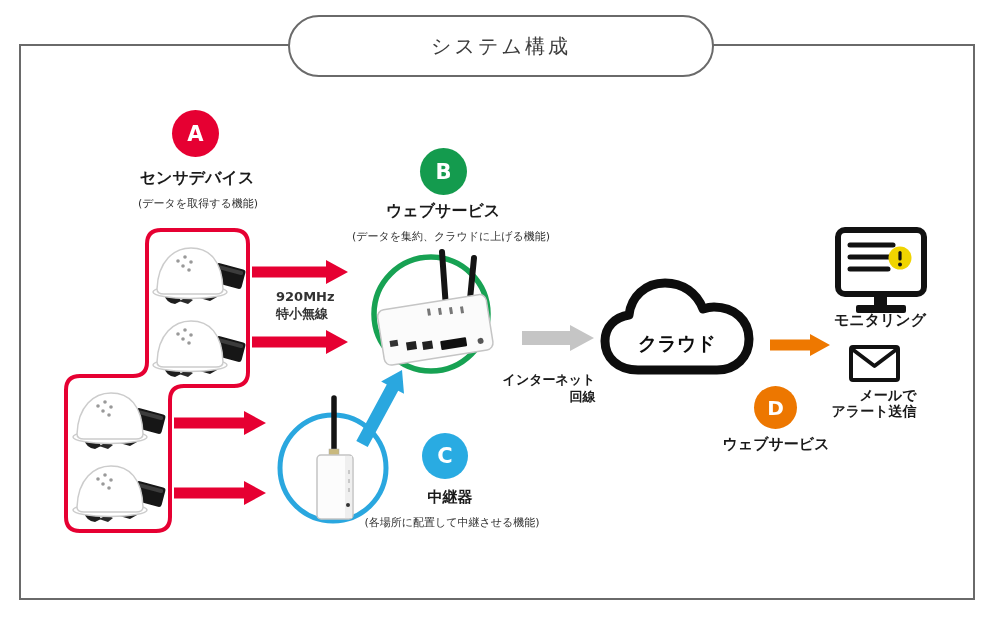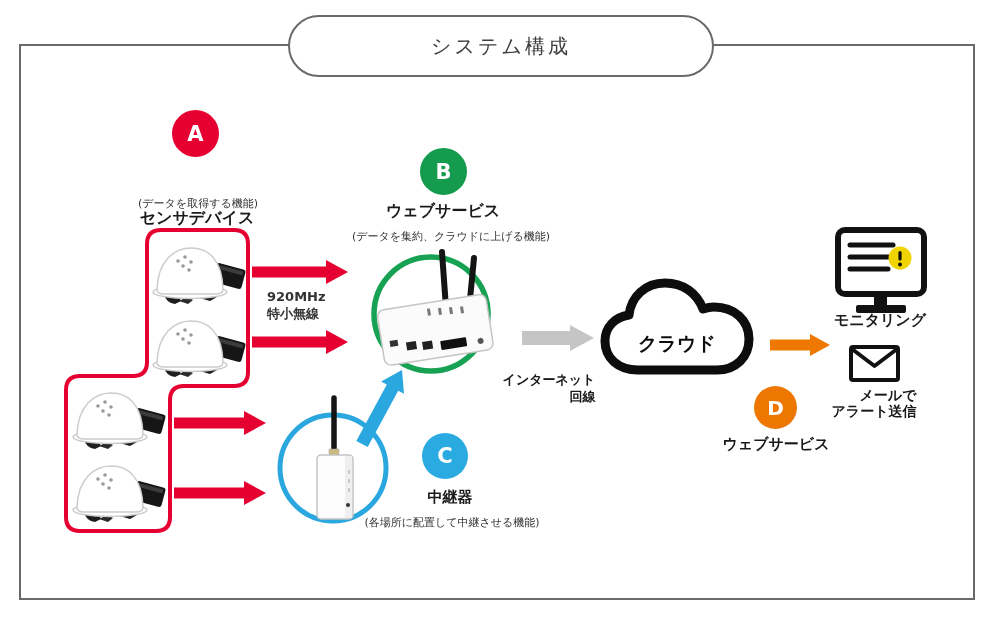--- a/index.html
+++ b/index.html
@@ -17,25 +17,25 @@
          display:flex;align-items:center;justify-content:center;}
   .badge-a{left:172px;top:110px;width:47px;height:47px;background:#e60032;font-size:21px;}
   .badge-b{left:420px;top:148px;width:47px;height:47px;background:#149b4e;font-size:21px;}
   .badge-c{left:422px;top:433px;width:46px;height:46px;background:#29abe2;font-size:21px;}
   .badge-d{left:754px;top:386px;width:43px;height:43px;background:#ed7700;font-size:20px;}
   .lbl{position:absolute;font-weight:bold;white-space:nowrap;z-index:4;color:#1a1a1a;
        transform:translateX(-50%);}
   .desc{position:absolute;font-weight:normal;font-size:11px;color:#333;white-space:nowrap;
         z-index:4;transform:translateX(-50%);}
   .two-line{text-align:right;line-height:17px;}
-  #sensor-label{left:197px;top:168px;font-size:16px;margin-top:40px;}
+  #sensor-label{left:197px;top:168px;font-size:16px;}
   #sensor-desc{left:198px;top:196px;}
   #gateway-label{left:443px;top:201px;font-size:16px;}
   #gateway-desc{left:451px;top:229px;}
-  #radio-label{position:absolute;left:267px;top:288px;z-index:4;font-size:13px;
+  #radio-label{position:absolute;left:276px;top:288px;z-index:4;font-size:13px;
                font-weight:bold;line-height:17px;color:#333;white-space:nowrap;}
   #repeater-label{left:450px;top:488px;font-size:15px;}
   #repeater-desc{left:452px;top:515px;}
   #internet-label{left:549px;top:371px;font-size:13px;}
   #cloud-label{left:677px;top:331px;font-size:19px;color:#0d0d0d;}
   #webservice-label{left:776px;top:435px;font-size:15px;text-align:right;}
   #monitoring-label{left:880px;top:311px;font-size:15px;text-align:right;}
   #mail-label{left:874px;top:387px;font-size:14px;line-height:16px;}
 </style>
 </head>

